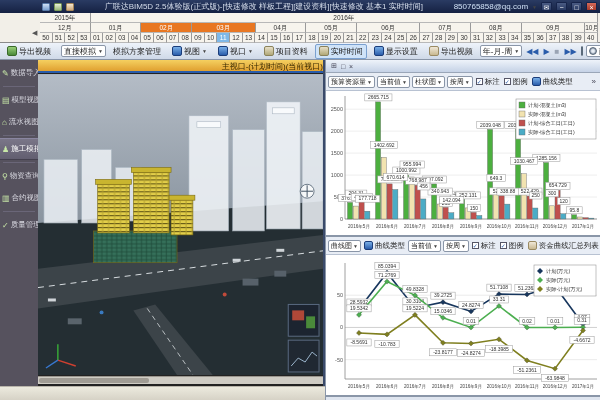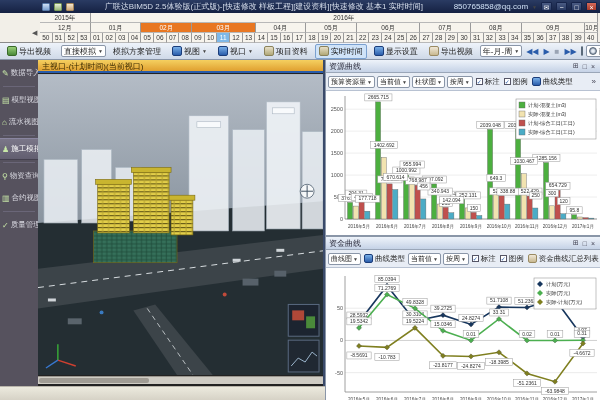--- a/index.html
+++ b/index.html
@@ -62,21 +62,21 @@
   .sidebar { position:absolute; left:0; top:60px; width:38px; height:326px; background:#56525e;
     display:flex; flex-direction:column; padding-top:2px; }
   .sb-item { height:22px; display:flex; align-items:center; gap:2px; padding-left:2px;
     color:#d8d8e0; font-size:7.5px; white-space:nowrap; }
   .sb-item.active { background:linear-gradient(#7a7688,#625e70); color:#fff; border-top:1px solid #8a86a0; border-bottom:1px solid #44404e; }
   .sb-ic { width:9px; height:9px; font-size:8px; line-height:9px; text-align:center; color:#c8e8a8; }
   .sb-div { height:1px; background:#3e3a48; border-bottom:1px solid #6a6678; margin:2px 3px; }
 
   
   .viewport { position:absolute; left:38px; top:60px; width:287px; height:326px; background:#222;
-    border-right:2px solid #3a4a6a; }
+    border-right:2px solid #3a4a6a;text-align:right; }
   .vp-tab { height:13px; background:linear-gradient(#f5d060,#e0a030); color:#3a2a00; font-size:8px;
     line-height:13px; padding-left:4px; border-bottom:2px solid #2a5caa; white-space:nowrap; }
   .vp-scene { width:100%; height:303px; display:block; }
   .vp-scroll { height:8px; background:#cfccc4; border-top:1px solid #9a968e; position:relative; }
   .vp-thumb { position:absolute; left:1px; top:1px; width:110px; height:5px; background:#a09c94; border-radius:2px; }
 
   .statusbar { position:absolute; left:0; top:386px; width:325px; height:14px;
     background:linear-gradient(#eceade,#d6d2c6); border-top:1px solid #b8b4aa; }
 
   
@@ -365,21 +365,20 @@
       <div class="vp-thumb"></div>
     </div>
   </div>
 
   <div class="statusbar"></div>
 
   <div class="rpanels">
 
     <div class="panel">
       <div class="p-head">
-        <span class="p-title">资源曲线</span>
         <span class="p-hic">⊞</span>
         <span class="p-hic">□</span>
         <span class="p-hic">×</span>
       </div>
       <div class="p-tools">
         <span class="psel">
           <span>预算资源量</span>
           <span class="caret">▼</span>
           </span>
         <span class="psel">
@@ -543,26 +542,20 @@
               <rect x="193" y="29" width="6" height="6" fill="#c0504d" stroke="#666" stroke-width="0.4"></rect>
               <text x="202" y="34" font-size="5.2" fill="#333" text-anchor="start" font-family="Liberation Sans, sans-serif">计划-综合工日(工日)</text>
               <rect x="193" y="38" width="6" height="6" fill="#4bacc6" stroke="#666" stroke-width="0.4"></rect>
               <text x="202" y="43" font-size="5.2" fill="#333" text-anchor="start" font-family="Liberation Sans, sans-serif">实际-综合工日(工日)</text>
             </g>
           </svg>
       </div>
     </div>
 
     <div class="panel">
-      <div class="p-head">
-        <span class="p-title">资金曲线</span>
-        <span class="p-hic">⊞</span>
-        <span class="p-hic">□</span>
-        <span class="p-hic">×</span>
-      </div>
       <div class="p-tools">
         <span class="psel">
           <span>曲线图</span>
           <span class="caret">▼</span>
           </span>
         <span class="pbtn">
           <span class="ic monitor" style="width:9px;height:9px"></span>
           <span>曲线类型</span>
           </span>
         <span class="psel">

